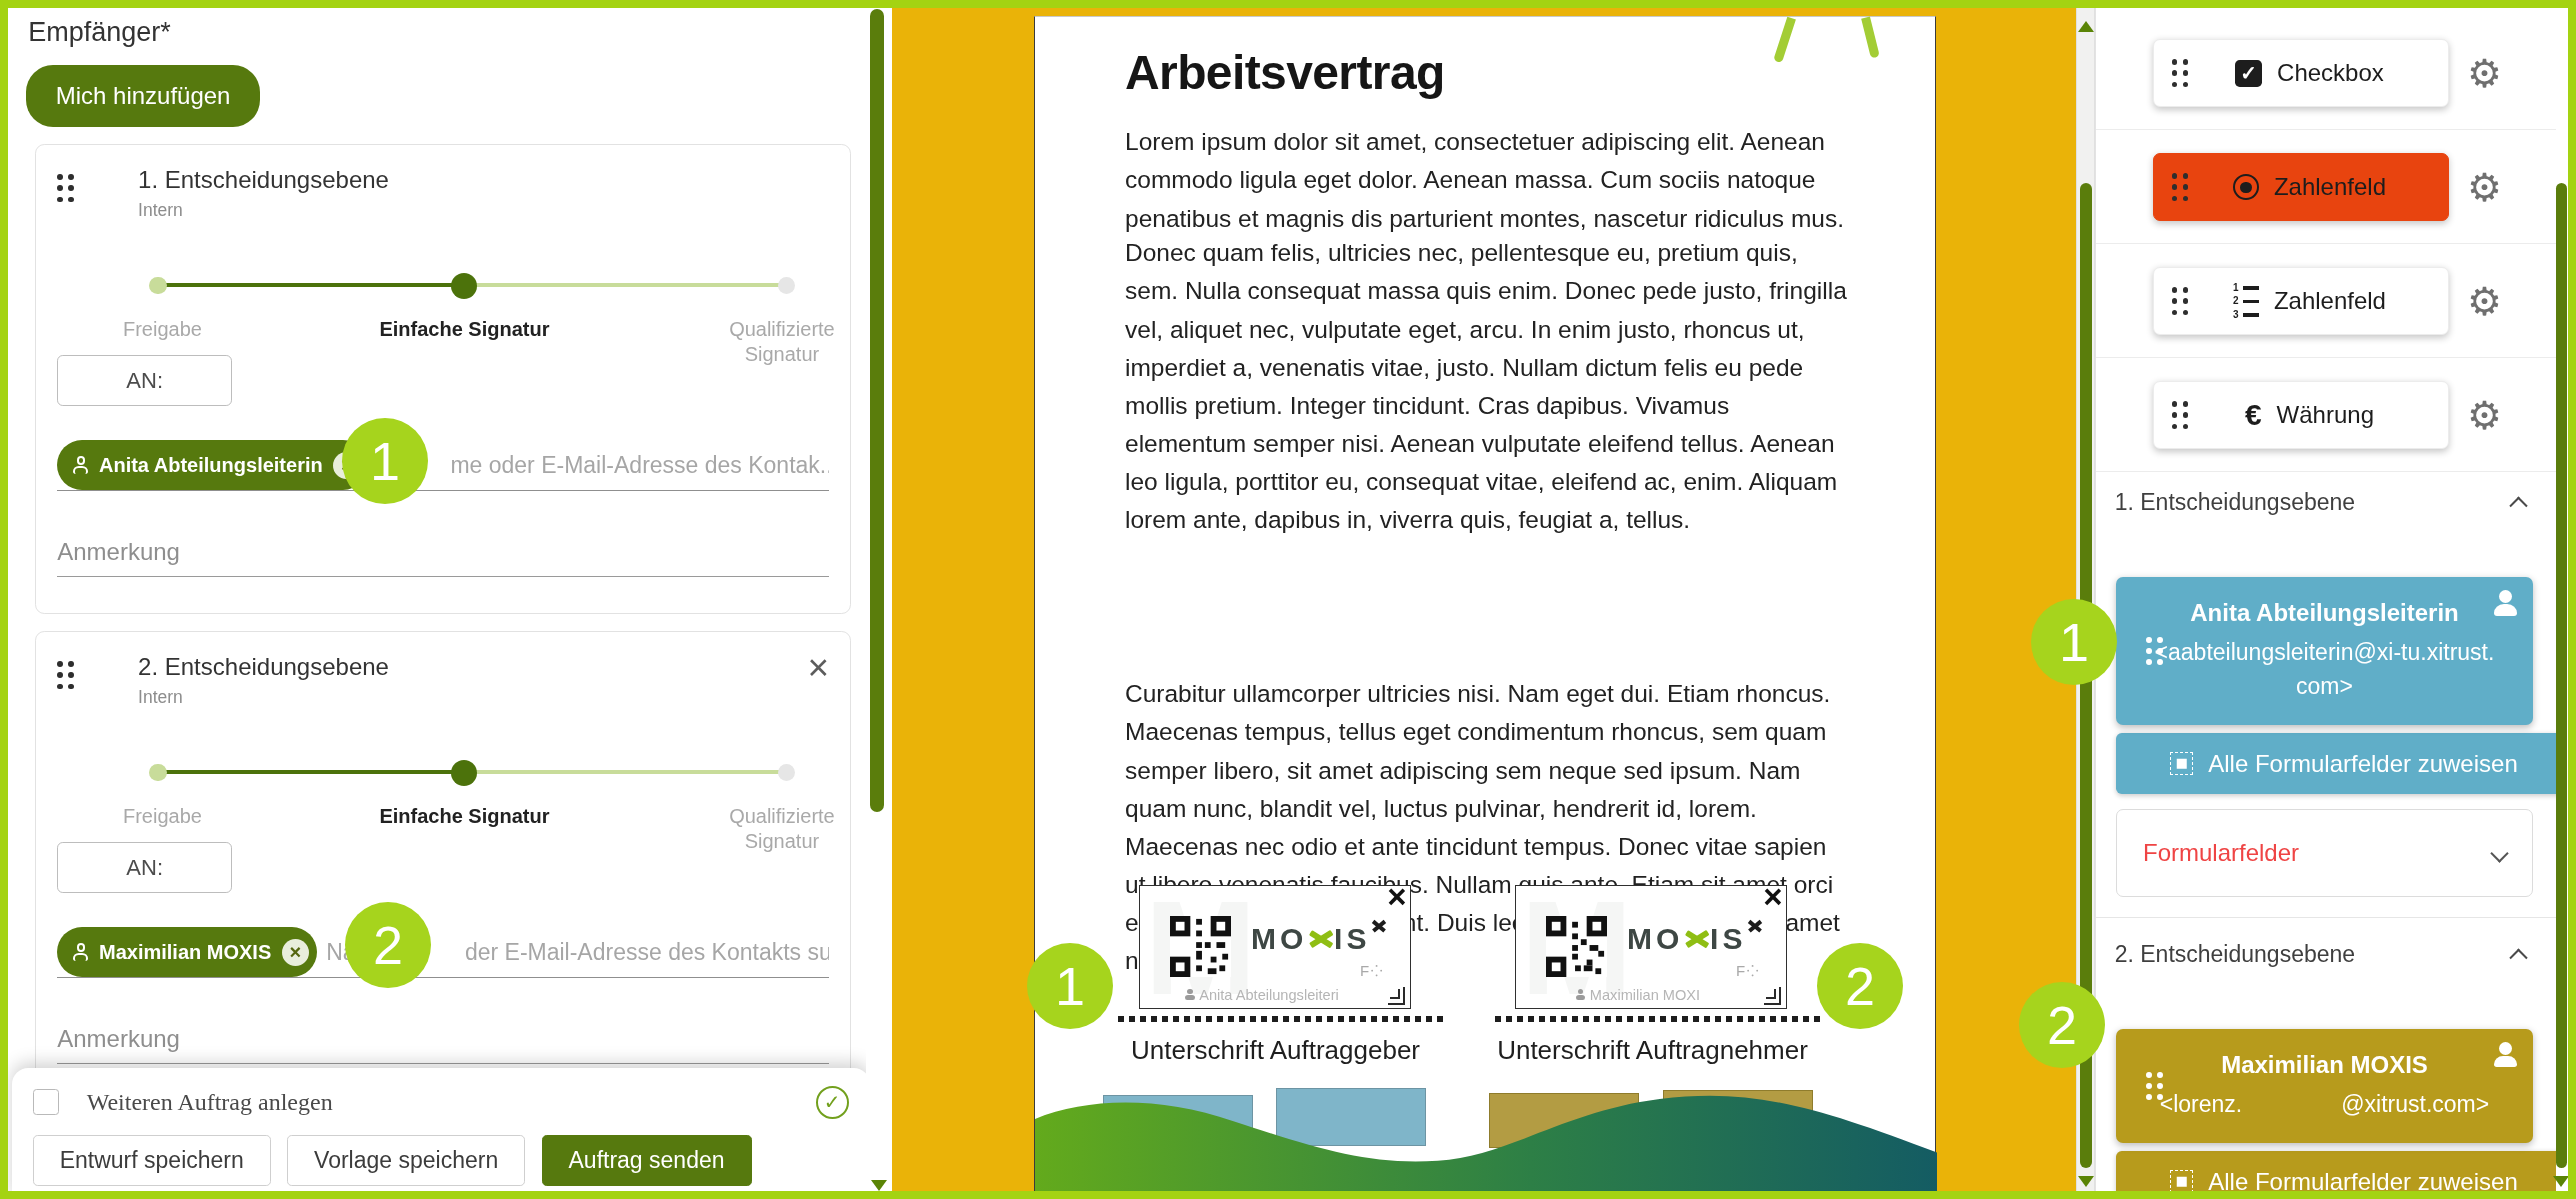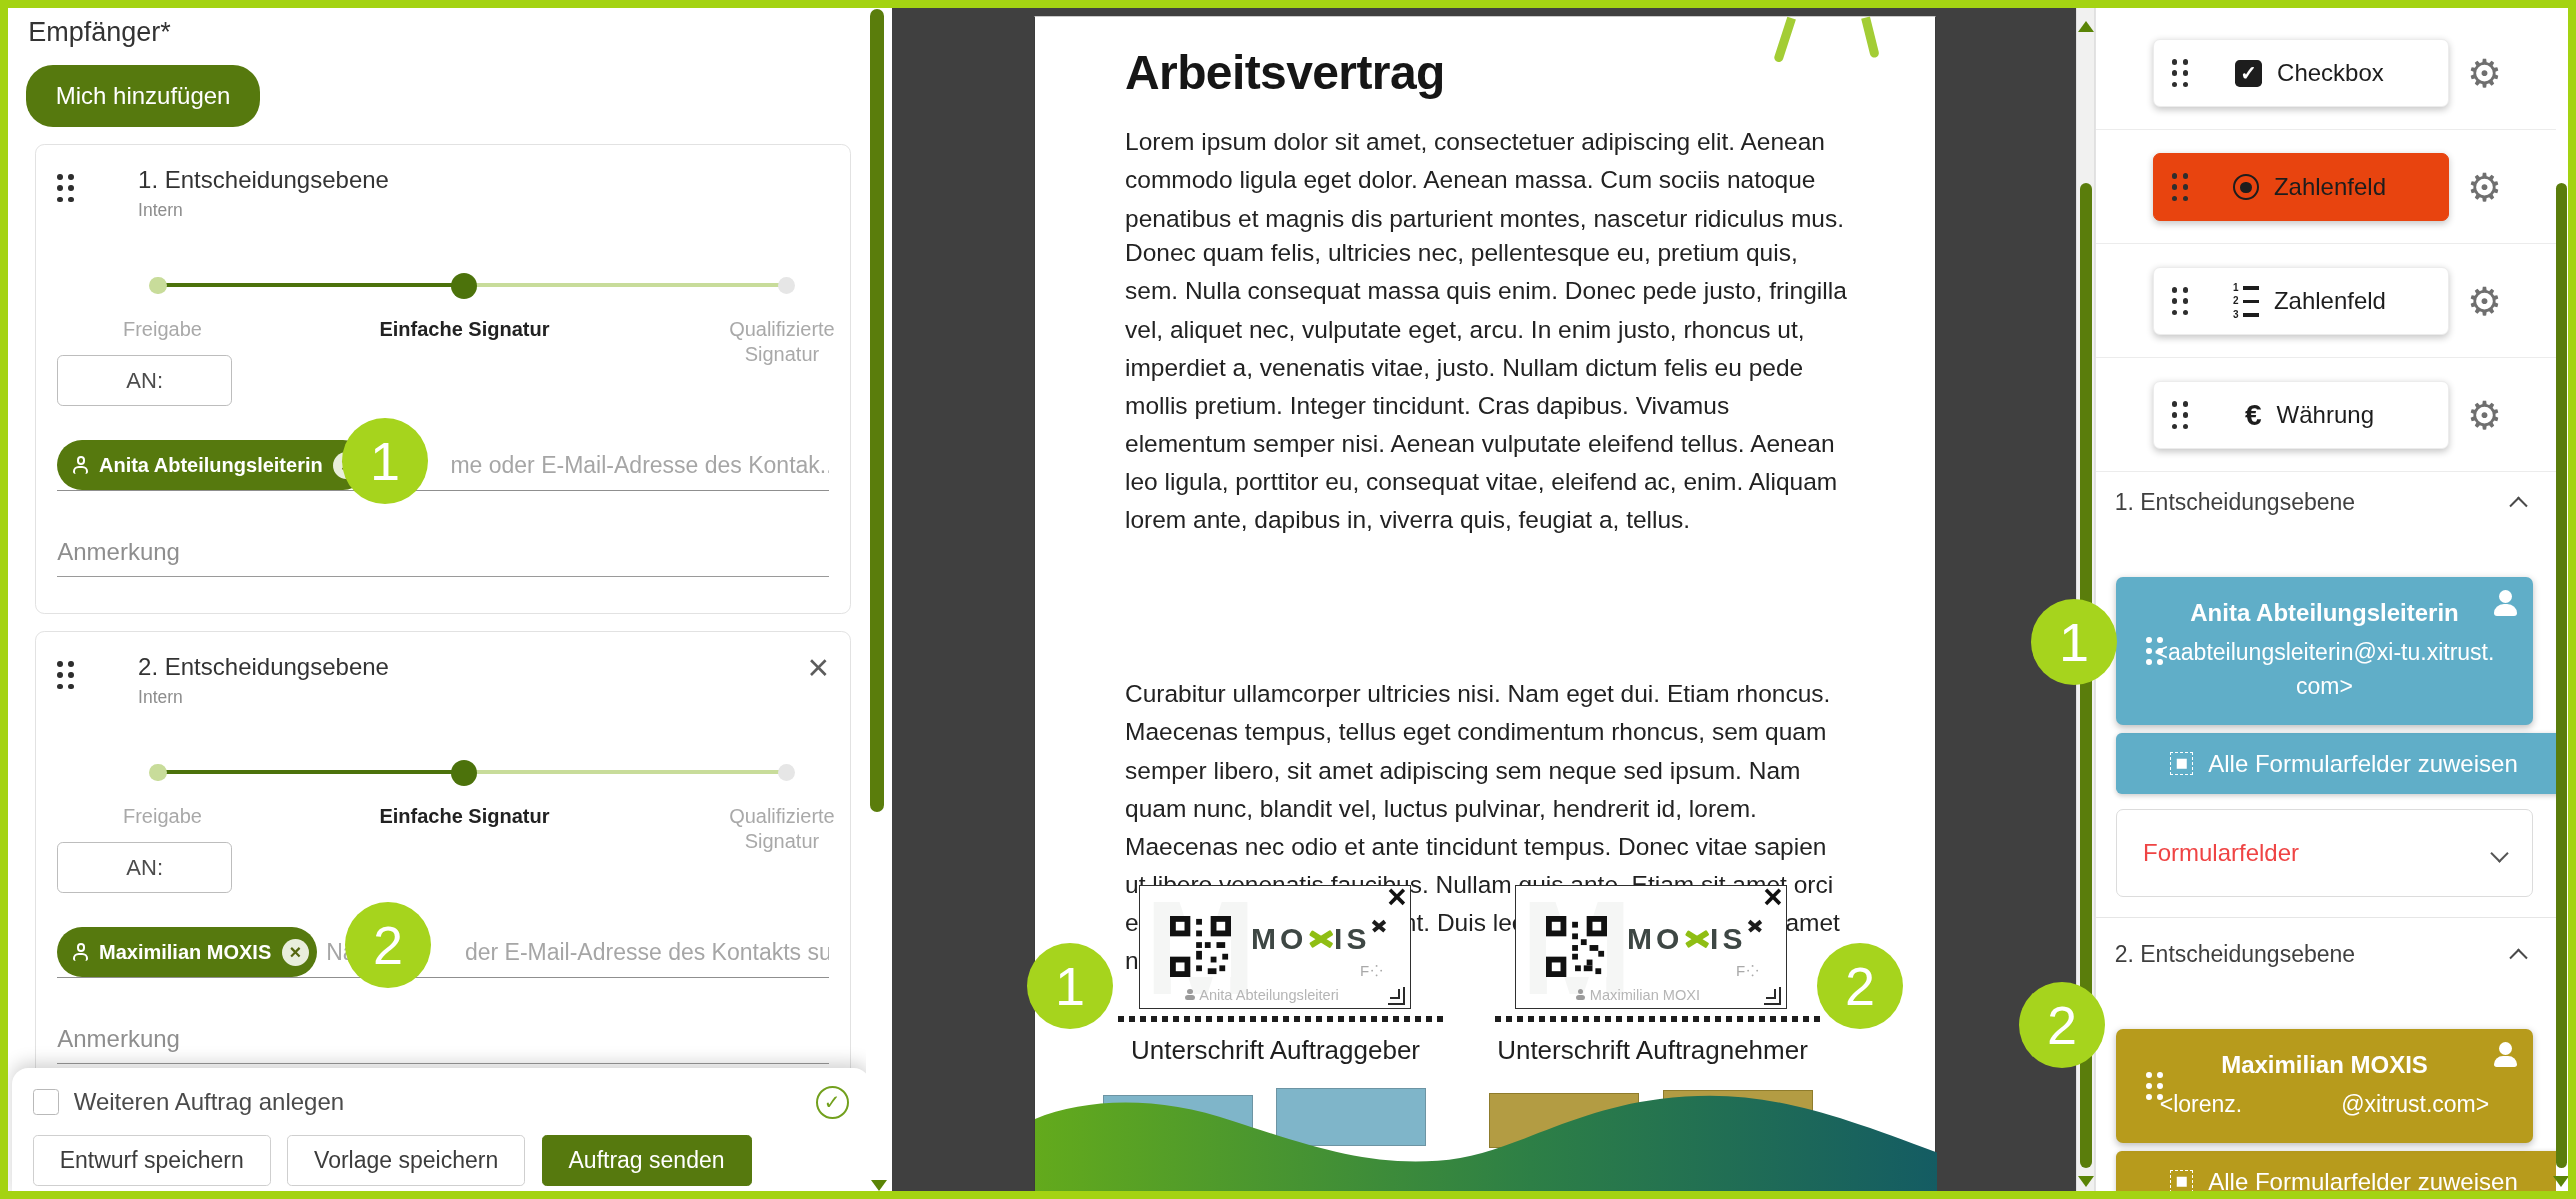--- a/index.html
+++ b/index.html
@@ -10,21 +10,21 @@
   }
   
   .frame { position:absolute; background:#a4d312; z-index:100; }
   #frame-top{left:0;top:0;width:2576px;height:8.2px;}
   #frame-bottom{left:0;top:1191px;width:2576px;height:8.2px;}
   #frame-left{left:0;top:0;width:8.2px;height:1199px;}
   #frame-right{left:2568px;top:0;width:8.2px;height:1199px;}
 
   
   #left-panel{position:absolute;left:8.2px;top:8.2px;width:858px;height:1183px;background:#fff;z-index:1;}
-  #doc-area{position:absolute;left:892px;top:8.2px;width:1185px;height:1183px;background:#404040;z-index:1;}
+  #doc-area{position:absolute;left:892px;top:8.2px;width:1185px;height:1183px;background:#eab308;z-index:1;}
   #right-panel{position:absolute;left:2095px;top:8.2px;width:461px;height:1183px;background:#fff;z-index:1;border-left:0.6px solid #e3e3e3;}
 
   
   .gutter{position:absolute;z-index:6;}
   #left-gutter{left:866px;top:8.2px;width:26px;height:1183px;background:#fff;}
   #doc-gutter{left:2076px;top:8.2px;width:18.7px;height:1183px;background:#f1f1f0;border-left:0.6px solid #e0e0e0;border-right:0.6px solid #e0e0e0;}
   #right-gutter{left:2556px;top:8.2px;width:11.7px;height:1183px;background:#fff;}
   .thumb{position:absolute;background:#5a7d0c;border-radius:7px;}
   .arr{position:absolute;width:0;height:0;}
   .arr.up{border-left:8.2px solid transparent;border-right:8.2px solid transparent;border-bottom:11.7px solid #5a8406;}
@@ -83,21 +83,21 @@
   .ph.gap1{margin-left:82px;}
   .ph.frag-l{margin-left:9.3px;}
   .ph.frag-r{margin-left:88px;}
   .note-row{position:absolute;left:21px;top:378px;right:21px;height:54px;border-bottom:1.2px solid #9a9a9a;display:flex;align-items:flex-end;padding-bottom:10.5px;}
   .note-row .ph{margin:0;font-size:24px;color:#8e8e8e;}
 
   
   #footer-bar{position:absolute;left:3.5px;top:1060px;width:858px;height:131px;background:#fff;border-radius:16.3px 16.3px 0 0;box-shadow:0 -4.7px 17.5px rgba(0,0,0,.18);z-index:40;padding:17.5px 21px;}
   #footer-row1{display:flex;align-items:center;}
   #footer-check{width:26px;height:26px;border:1.8px solid #b9b9b9;border-radius:3.5px;background:#fff;}
-  #footer-check-label{margin-left:15px;font-size:24px;color:#4a4a4a;}
+  #footer-check-label{margin-left:28px;font-size:24px;color:#4a4a4a;font-family:Liberation Serif, serif;}
   #footer-ok{margin-left:auto;width:33px;height:33px;border:2.3px solid #72a01d;border-radius:50%;color:#72a01d;font-size:20px;display:flex;align-items:center;justify-content:center;}
   #footer-row2{display:flex;gap:16.3px;margin-top:16.3px;}
   .fbtn{height:51px;padding:0 26px;border-radius:4.7px;font-size:23px;display:flex;align-items:center;justify-content:center;}
   .fbtn.ghost{background:#fff;border:1.2px solid #cfcfcf;color:#3c3c3c;}
   .fbtn.primary{background:#56790e;border:1.2px solid #56790e;color:#fff;}
 
   
   #page{position:absolute;left:142px;top:8.2px;width:902px;height:1175px;background:#fff;border-left:1.2px solid #3b3b3b;border-right:1.2px solid #3b3b3b;border-top:0.6px solid #c9c9c9;}
   .deco{position:absolute;background:#a3cd35;z-index:2;}
   #deco1{left:745px;top:0px;width:9.3px;height:46px;transform:rotate(18deg);border-radius:0 0 4.7px 4.7px;}

